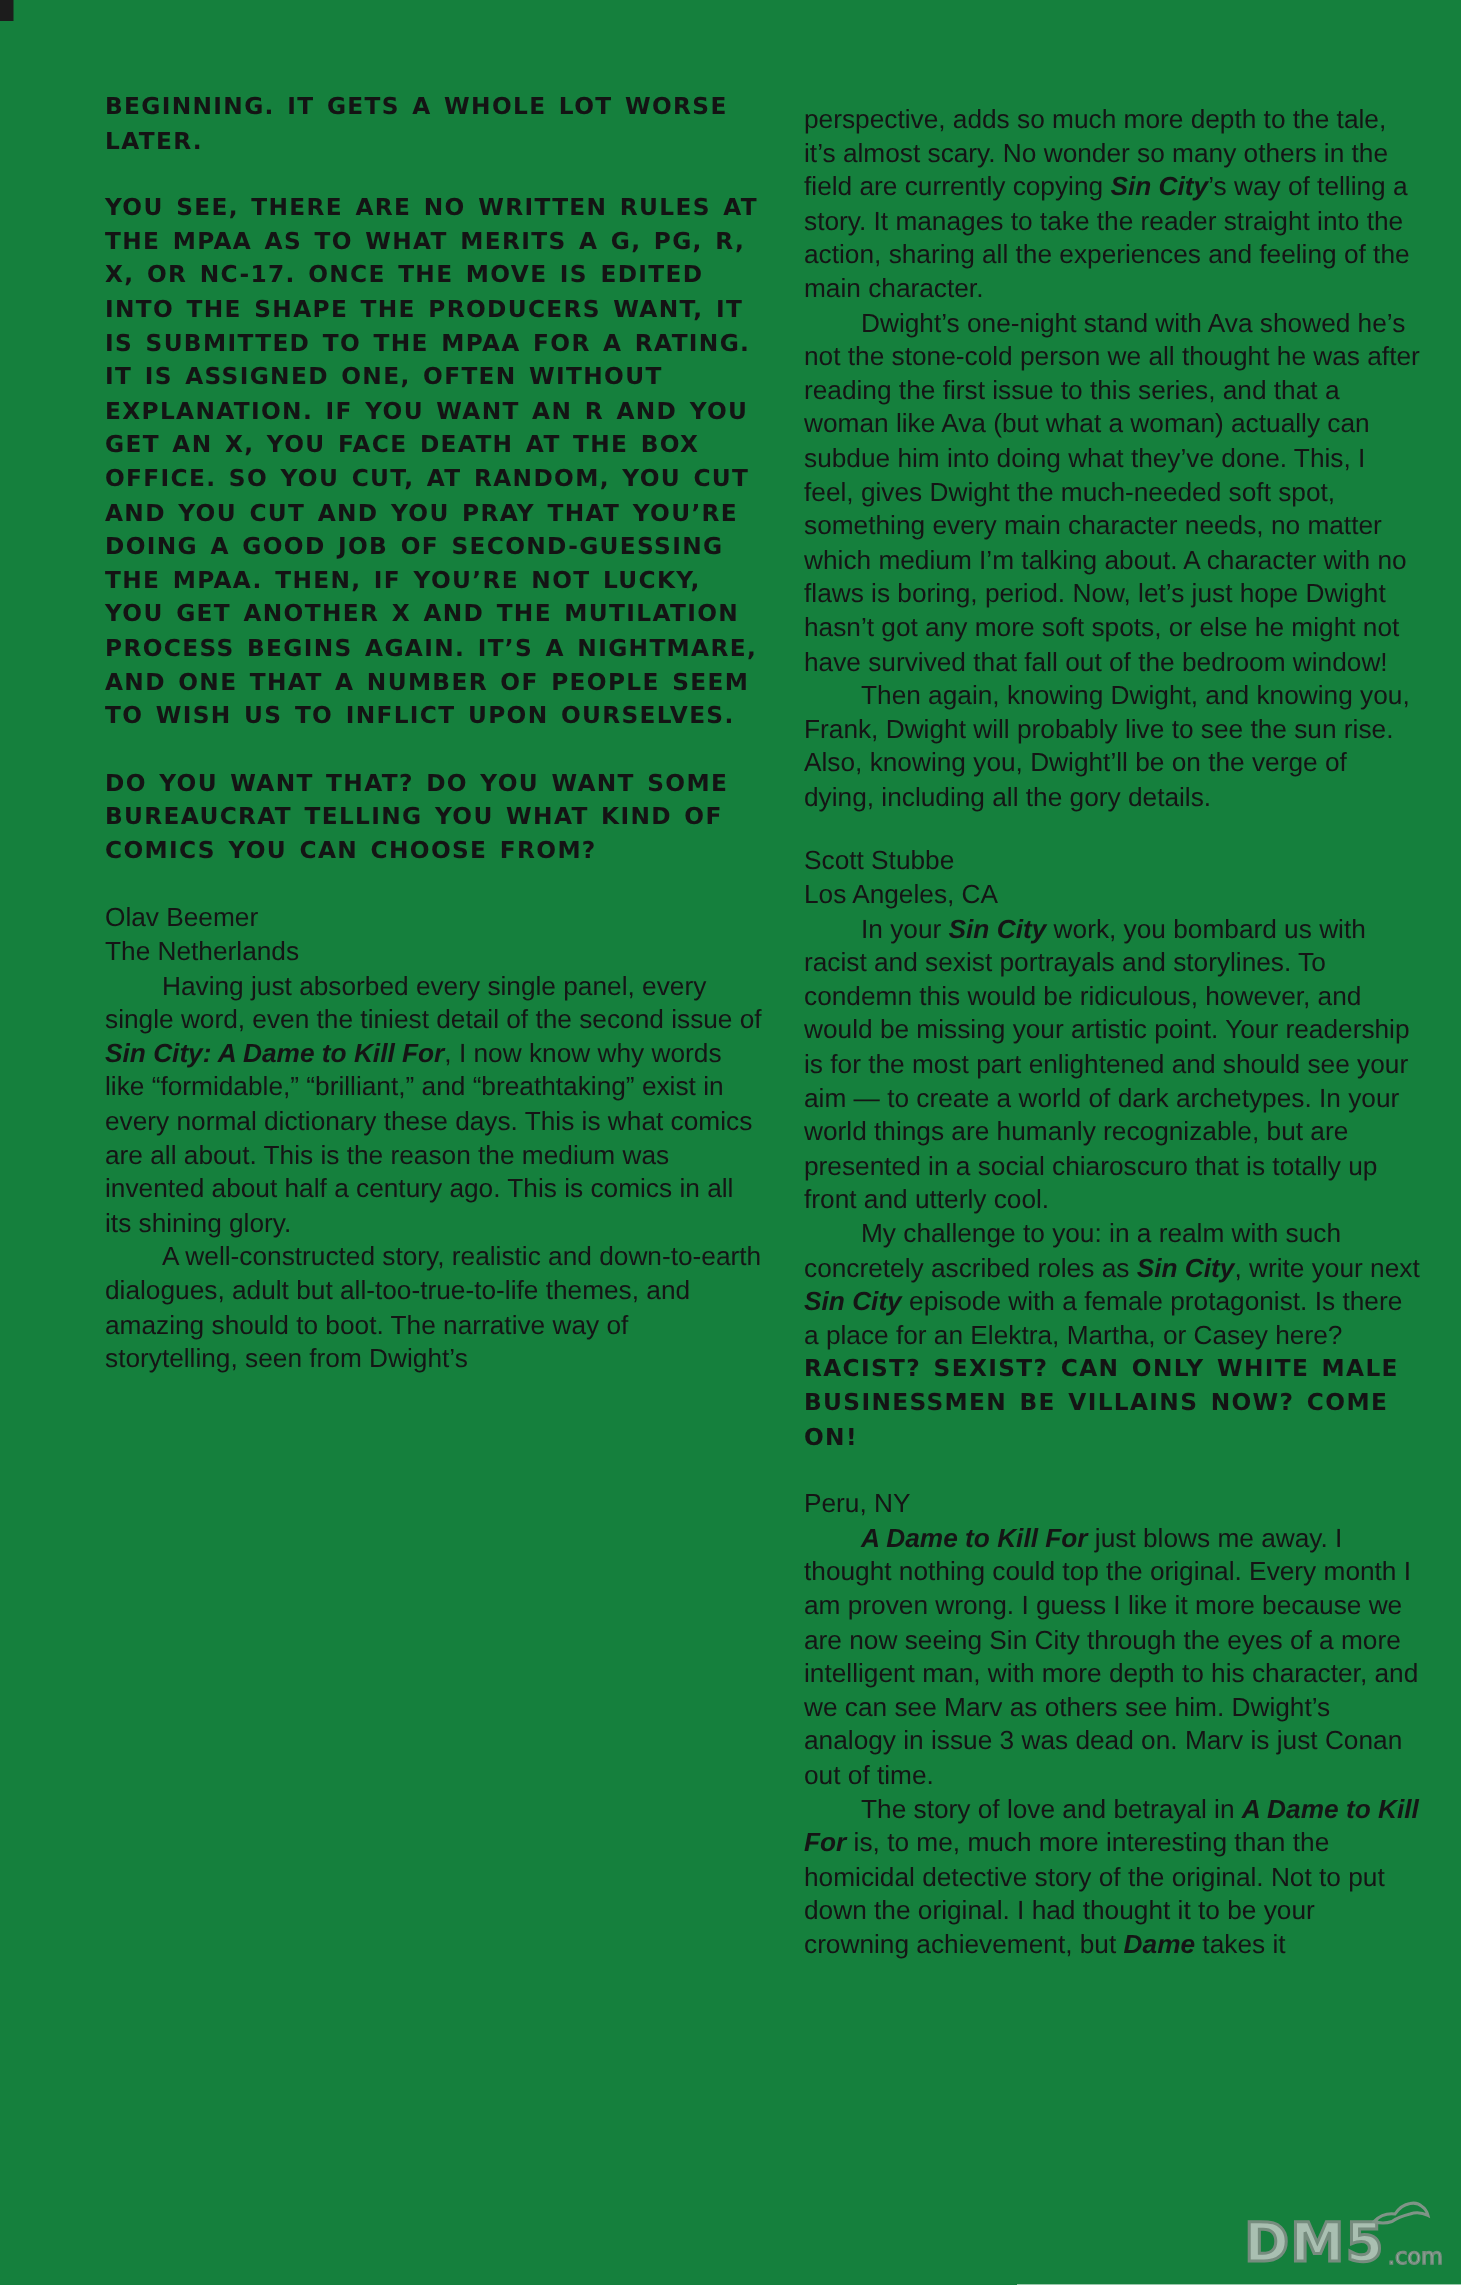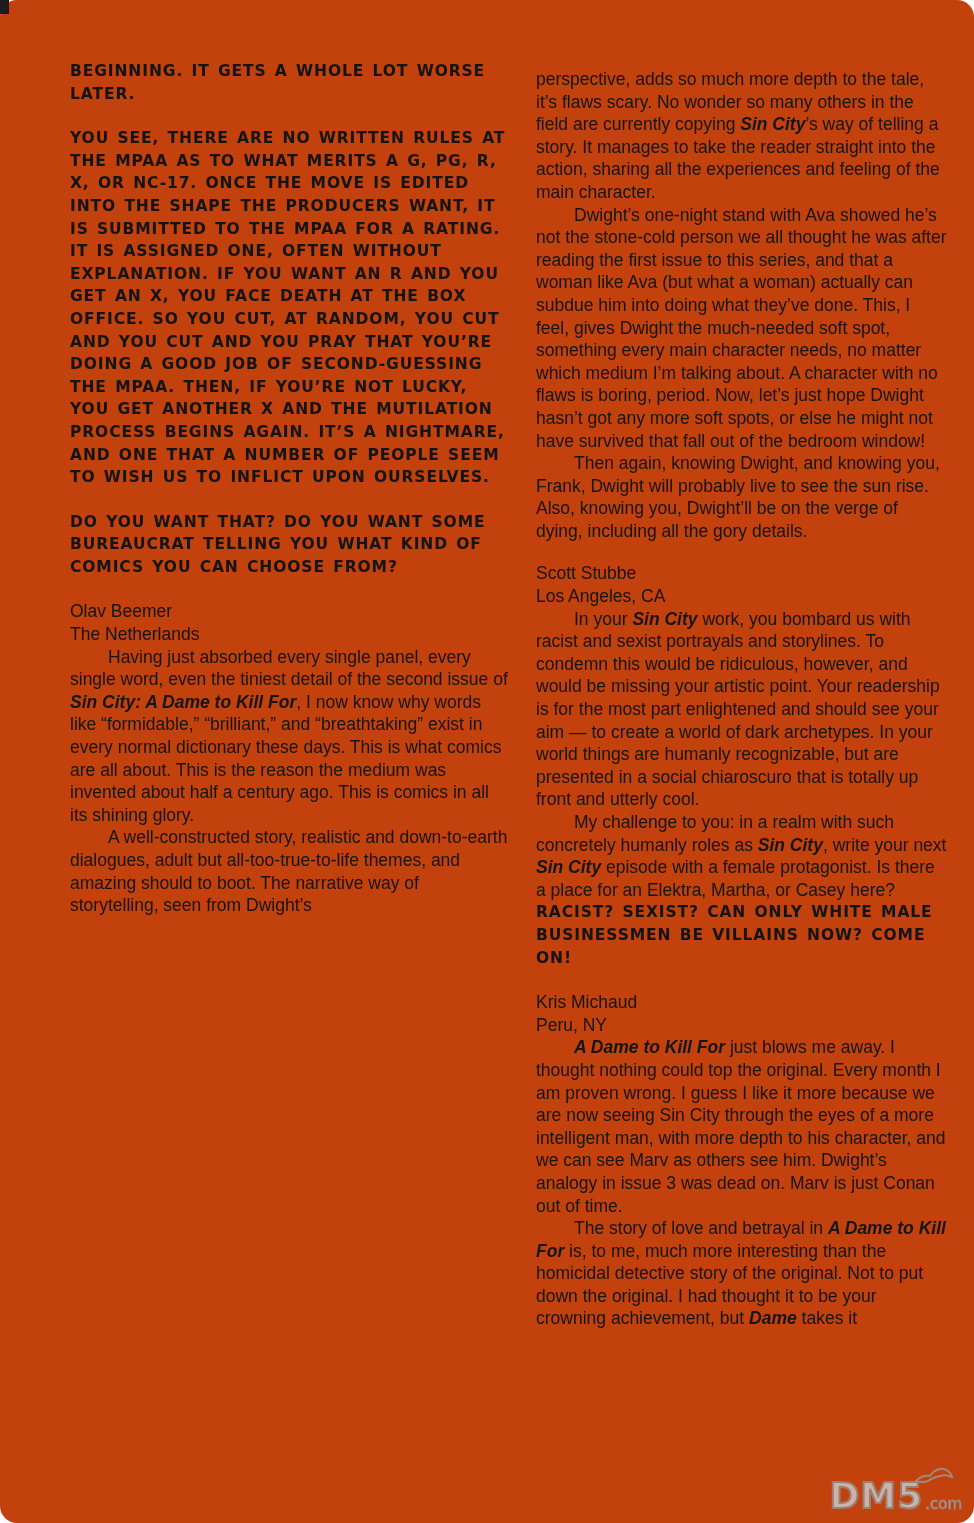--- a/index.html
+++ b/index.html
@@ -10,22 +10,21 @@
   body {
     width: 974px;
     height: 1523px;
     position: relative;
     overflow: hidden;
     color: #101010;
   }
   .page {
     position: absolute;
     inset: 0;
-    background: #c2410c;
-    border-radius: 17px;
+    background: #15803d;
   }
   .corner-mark {
     position: absolute;
     left: 0;
     top: 0;
     width: 9px;
     height: 14px;
     background: #1c1c1c;
   }
   .columns {
@@ -119,32 +118,31 @@
         <div class="block hand"><span>YOU SEE, THERE ARE NO WRITTEN RULES AT THE MPAA AS TO WHAT MERITS A G, PG, R, X, OR NC-17. ONCE THE MOVE IS EDITED INTO THE SHAPE THE PRODUCERS WANT, IT IS SUBMITTED TO THE MPAA FOR A RATING. IT IS ASSIGNED ONE, OFTEN WITHOUT EXPLANATION. IF YOU WANT AN R AND YOU GET AN X, YOU FACE DEATH AT THE BOX OFFICE. SO YOU CUT, AT RANDOM, YOU CUT AND YOU CUT AND YOU PRAY THAT YOU’RE DOING A GOOD JOB OF SECOND-GUESSING THE MPAA. THEN, IF YOU’RE NOT LUCKY, YOU GET ANOTHER X AND THE MUTILATION PROCESS BEGINS AGAIN. IT’S A NIGHTMARE, AND ONE THAT A NUMBER OF PEOPLE SEEM TO WISH US TO INFLICT UPON OURSELVES.</span></div>
         <div class="block hand"><span>DO YOU WANT THAT? DO YOU WANT SOME BUREAUCRAT TELLING YOU WHAT KIND OF COMICS YOU CAN CHOOSE FROM?</span></div>
         <div class="block sig">
           <div>Olav Beemer</div>
           <div>The Netherlands</div>
         </div>
         <div class="block print indent"><span>Having just absorbed every single panel, every single word, even the tiniest detail of the second issue of </span><span class="bi">Sin City: A Dame to Kill For</span><span>, I now know why words like “formidable,” “brilliant,” and “breathtaking” exist in every normal dictionary these days. This is what comics are all about. This is the reason the medium was invented about half a century ago. This is comics in all its shining glory.</span></div>
         <div class="block print indent"><span>A well-constructed story, realistic and down-to-earth dialogues, adult but all-too-true-to-life themes, and amazing should to boot. The narrative way of storytelling, seen from Dwight’s</span></div>
       </div>
     <div class="col col-right" id="col-right">
-        <div class="block print"><span>perspective, adds so much more depth to the tale, it’s flaws scary. No wonder so many others in the field are currently copying </span><span class="bi">Sin City</span><span>’s way of telling a story. It manages to take the reader straight into the action, sharing all the experiences and feeling of the main character.</span></div>
+        <div class="block print"><span>perspective, adds so much more depth to the tale, it’s almost scary. No wonder so many others in the field are currently copying </span><span class="bi">Sin City</span><span>’s way of telling a story. It manages to take the reader straight into the action, sharing all the experiences and feeling of the main character.</span></div>
         <div class="block print indent"><span>Dwight’s one-night stand with Ava showed he’s not the stone-cold person we all thought he was after reading the first issue to this series, and that a woman like Ava (but what a woman) actually can subdue him into doing what they’ve done. This, I feel, gives Dwight the much-needed soft spot, something every main character needs, no matter which medium I’m talking about. A character with no flaws is boring, period. Now, let’s just hope Dwight hasn’t got any more soft spots, or else he might not have survived that fall out of the bedroom window!</span></div>
         <div class="block print indent"><span>Then again, knowing Dwight, and knowing you, Frank, Dwight will probably live to see the sun rise. Also, knowing you, Dwight’ll be on the verge of dying, including all the gory details.</span></div>
         <div class="block sig">
           <div>Scott Stubbe</div>
           <div>Los Angeles, CA</div>
         </div>
         <div class="block print indent"><span>In your </span><span class="bi">Sin City</span><span> work, you bombard us with racist and sexist portrayals and storylines. To condemn this would be ridiculous, however, and would be missing your artistic point. Your readership is for the most part enlightened and should see your aim — to create a world of dark archetypes. In your world things are humanly recognizable, but are presented in a social chiaroscuro that is totally up front and utterly cool.</span></div>
-        <div class="block print indent"><span>My challenge to you: in a realm with such concretely humanly roles as </span><span class="bi">Sin City</span><span>, write your next </span><span class="bi">Sin City</span><span> episode with a female protagonist. Is there a place for an Elektra, Martha, or Casey here?</span></div>
+        <div class="block print indent"><span>My challenge to you: in a realm with such concretely ascribed roles as </span><span class="bi">Sin City</span><span>, write your next </span><span class="bi">Sin City</span><span> episode with a female protagonist. Is there a place for an Elektra, Martha, or Casey here?</span></div>
         <div class="block hand"><span>RACIST? SEXIST? CAN ONLY WHITE MALE BUSINESSMEN BE VILLAINS NOW? COME ON!</span></div>
         <div class="block sig">
-          <div>Kris Michaud</div>
           <div>Peru, NY</div>
         </div>
         <div class="block print indent"><span class="bi">A Dame to Kill For</span><span> just blows me away. I thought nothing could top the original. Every month I am proven wrong. I guess I like it more because we are now seeing Sin City through the eyes of a more intelligent man, with more depth to his character, and we can see Marv as others see him. Dwight’s analogy in issue 3 was dead on. Marv is just Conan out of time.</span></div>
         <div class="block print indent"><span>The story of love and betrayal in </span><span class="bi">A Dame to Kill For</span><span> is, to me, much more interesting than the homicidal detective story of the original. Not to put down the original. I had thought it to be your crowning achievement, but </span><span class="bi">Dame</span><span> takes it</span></div>
       </div>
   </div>
 
   <div class="watermark">
     <span class="wm-rider">
       <svg width="42" height="20" viewBox="0 0 42 20">

